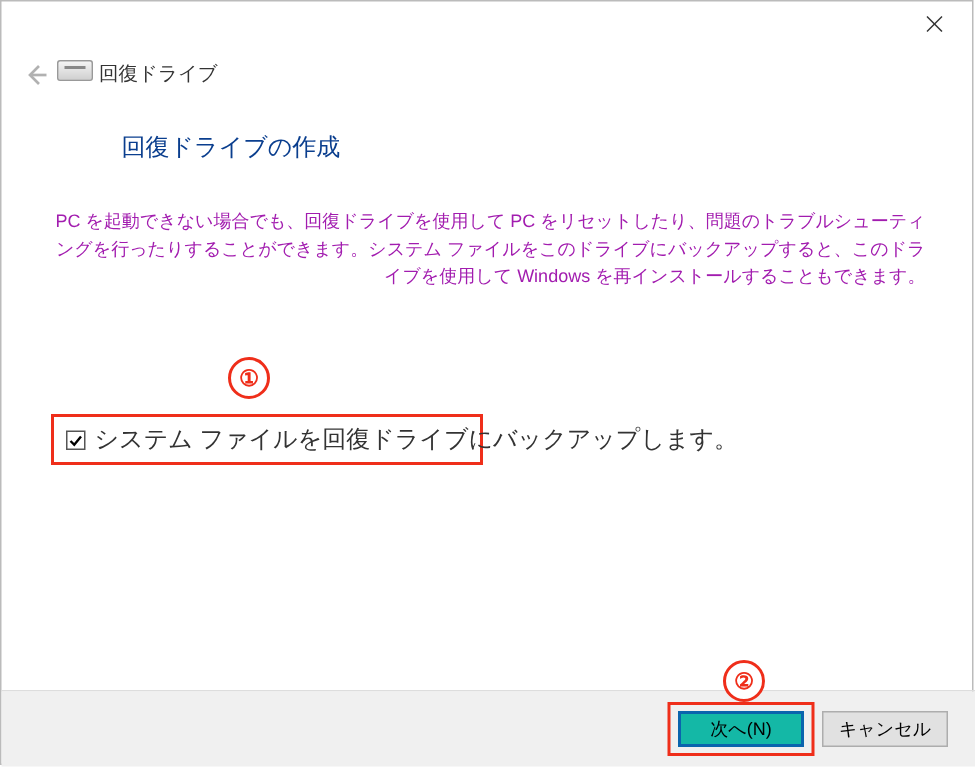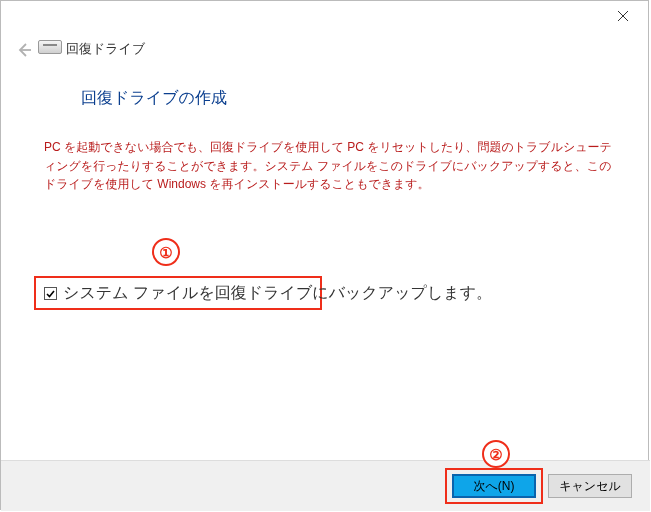--- a/index.html
+++ b/index.html
@@ -70,25 +70,26 @@
     position:absolute;
     top: 88px;
     left: 44px;
     font-size: 16px;
     color: #0a3e8e;
     margin-left: 37px;
   }
   .description {
     position:absolute;
     top: 138px;
-    left: 44px;
+    left: 31px;
     right: 34px;
     font-size: 12px;
     line-height: 1.55;
-    color:#b91c1c;
+    color:#a21caf;
+    text-align:right;
   }
   
   .ann1-num {
     position:absolute;
     top: 238px;
     left: 152px;
     width:24px;height:24px;
     border:2px solid #ef2e1a;
     border-radius:50%;
     color:#ef2e1a;
@@ -144,21 +145,21 @@
     height:24px;
     width:84px;
     background:#e1e1e1;
     border:1px solid #adadad;
     font-size:12px;
     display:flex;align-items:center;justify-content:center;
     cursor:pointer;
     box-sizing:border-box;
   }
   .btn.primary {
-    background:#0ea5e9;
+    background:#14b8a6;
     border:2px solid #0a64ad;
   }
   .btn-next { top: 474px; left: 452px; }
   .btn-cancel { top: 474px; left: 548px; text-align: center; }
   .ann2-num {
     position:absolute;
     top: 440px;
     left: 482px;
     width:24px;height:24px;
     border:2px solid #ef2e1a;

